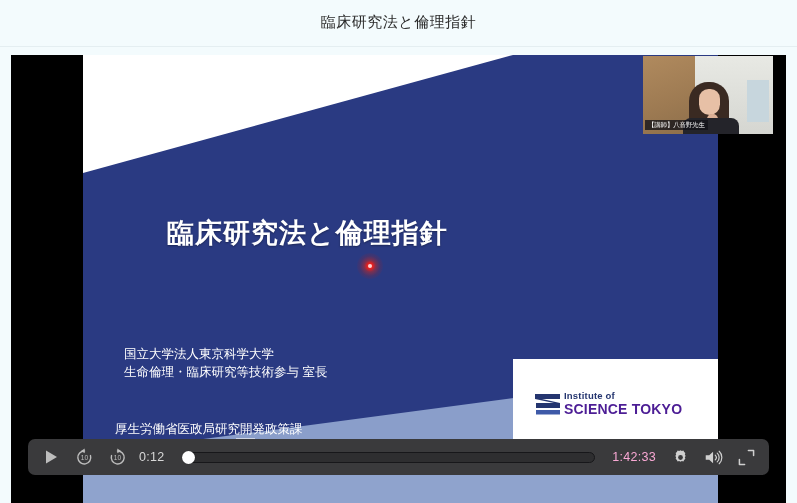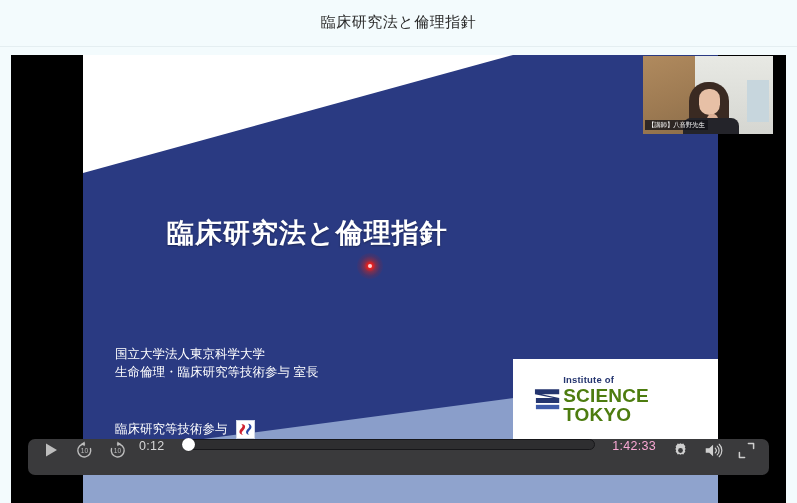--- a/index.html
+++ b/index.html
@@ -92,54 +92,53 @@
   
   .slide-logo-panel {
     position: absolute;
     right: 0; bottom: 48px;
     width: 205px;
     height: 96px;
     background: #ffffff;
   }
   .logo-wrap {
     position: absolute;
-    left: 20px; top: 16px;
+    left: 20px; top: 32px;
     display: flex;
-    align-items: center;
     gap: 1px;
   }
   .logo-mark { width: 30px; height: 26px; display: block; }
   .logo-text { line-height: 1.0; }
   .logo-sub {
     font-size: 9.5px;
     color: #24356f;
     font-weight: bold;
     letter-spacing: 0.2px;
   }
   .logo-main {
-    font-size: 19px;
-    color: #4d7c0f;
+    font-size: 14px;
+    color: #4c1d95;
     font-weight: bold;
     letter-spacing: 0.2px;
     margin-top: 1px;
   }
 
   .slide-title {
     position: absolute;
     left: 84px; top: 160px;
     font-size: 27px;
     font-weight: bold;
     color: #ffffff;
     letter-spacing: 1px;
     text-shadow: 0 1px 2px rgba(0,0,0,0.35);
   }
 
   .slide-affil {
     position: absolute;
-    left: 32px; top: 290px;
+    left: 41px; top: 290px;
     color: #ffffff;
     font-size: 12.5px;
     line-height: 1.45;
   }
   .slide-affil div { white-space: nowrap; }
 
   .slide-ministry {
     position: absolute;
     left: 32px; top: 365px;
     color: #ffffff;
@@ -241,21 +240,21 @@
   
   .controls {
     position: absolute;
     left: 17px;
     bottom: 28px;
     width: 741px;
     height: 36px;
     background: #3a3a3c;
     border-radius: 7px;
     display: flex;
-    align-items: flex-start;
+    align-items: center;
     padding: 0 12px;
     box-sizing: border-box;
     gap: 11px;
   }
   .ctrl-btn {
     width: 22px; height: 22px;
     display: flex; align-items: center; justify-content: center;
     cursor: pointer;
     flex: none;
   }
@@ -330,20 +329,21 @@
     </div>
 
     <div class="slide-title">臨床研究法と倫理指針</div>
 
     <div class="slide-affil">
       <div>国立大学法人東京科学大学</div>
       <div>生命倫理・臨床研究等技術参与 室長</div>
     </div>
 
     <div class="slide-ministry">
+      <div>厚生労働省医政局研究開発政策課</div>
       <div class="ministry-row">
         <span>臨床研究等技術参与</span>
         <span class="mhlw-logo">
           <svg viewBox="0 0 17 17" width="17" height="17">
             <path d="M5.5 3.2 c1.6 0 2.6 1.1 2.6 2.6 c0 2.2 -2.0 3.6 -3.0 5.0 c-0.9 1.2 -0.3 2.8 1.2 2.9 c-2.2 0.3 -3.9 -1.1 -3.9 -2.9 c0 -2.3 2.3 -3.4 3.0 -5.0 c0.4 -1.0 -0.2 -2.1 -1.3 -2.2 Z" fill="#cf2030"></path>
             <path d="M11.0 2.8 c2.1 0.2 3.5 1.6 3.5 3.3 c0 2.4 -2.6 3.5 -3.3 5.1 c-0.5 1.1 0.2 2.3 1.4 2.5 c-2.0 0.2 -3.6 -0.9 -3.6 -2.6 c0 -2.3 2.6 -3.6 3.2 -5.2 c0.4 -1.1 -0.3 -2.3 -1.2 -3.1 Z" fill="#2a48a8"></path>
           </svg>
         </span>
       </div>
     </div>

